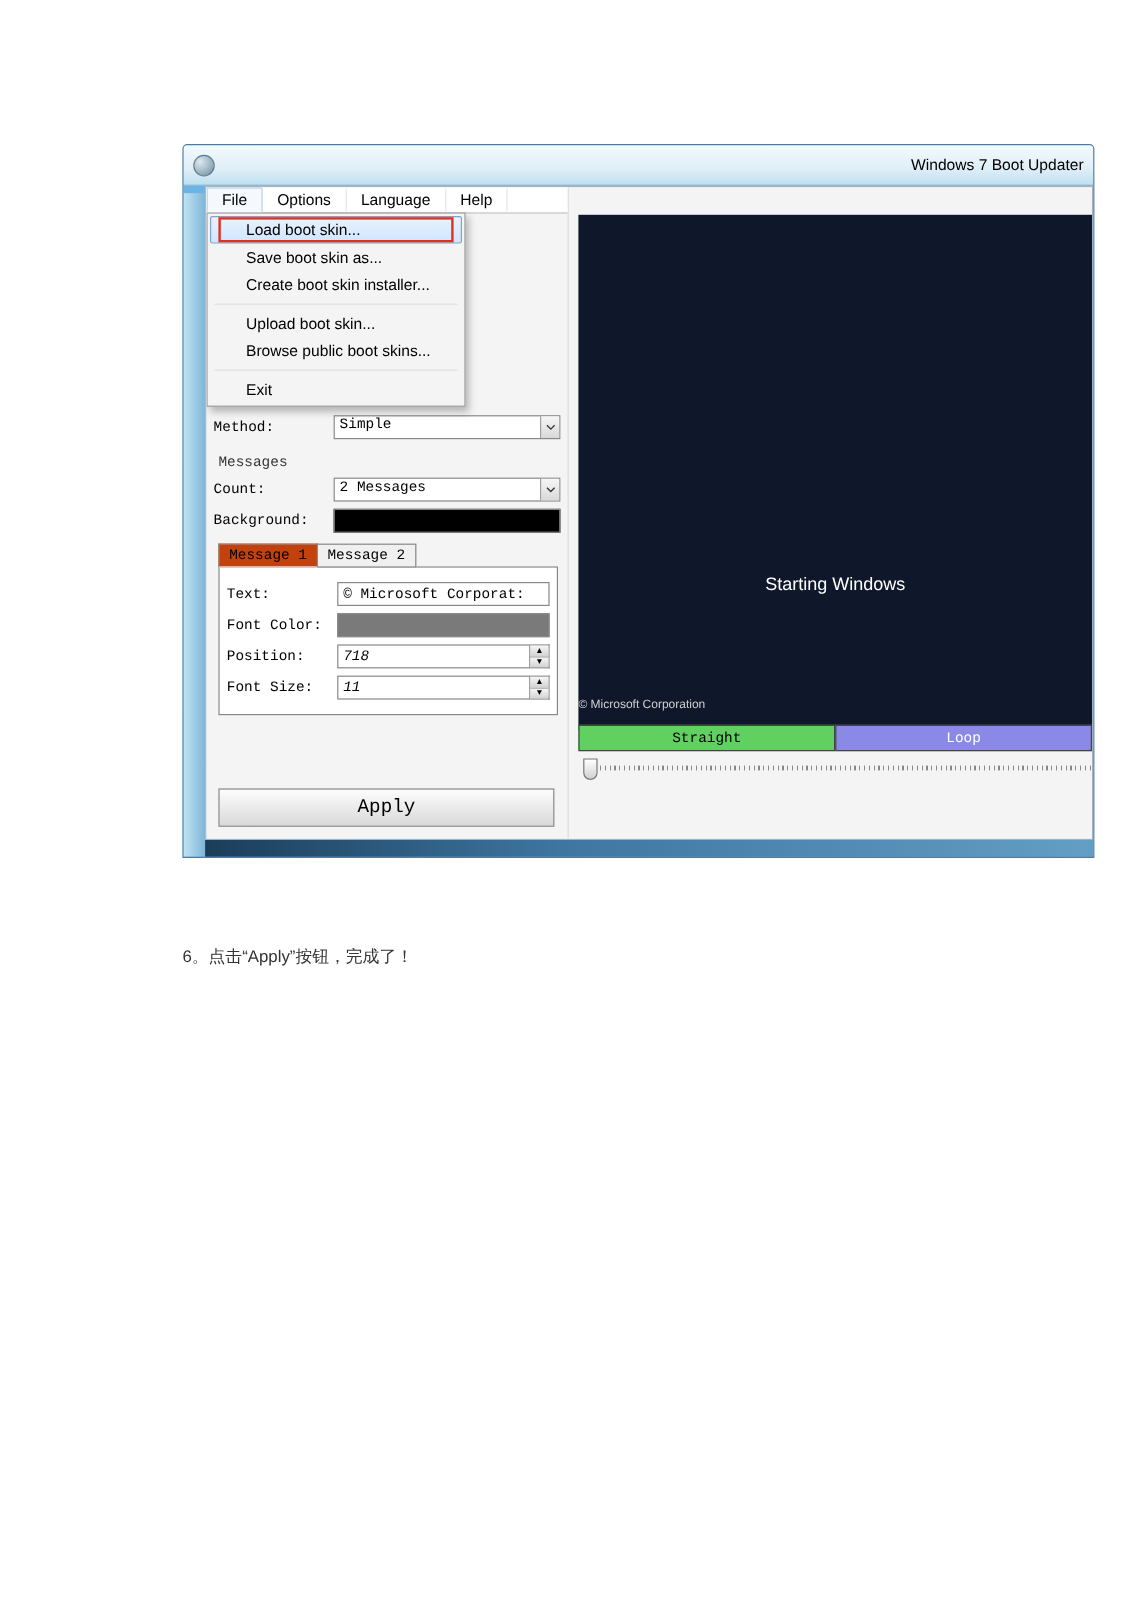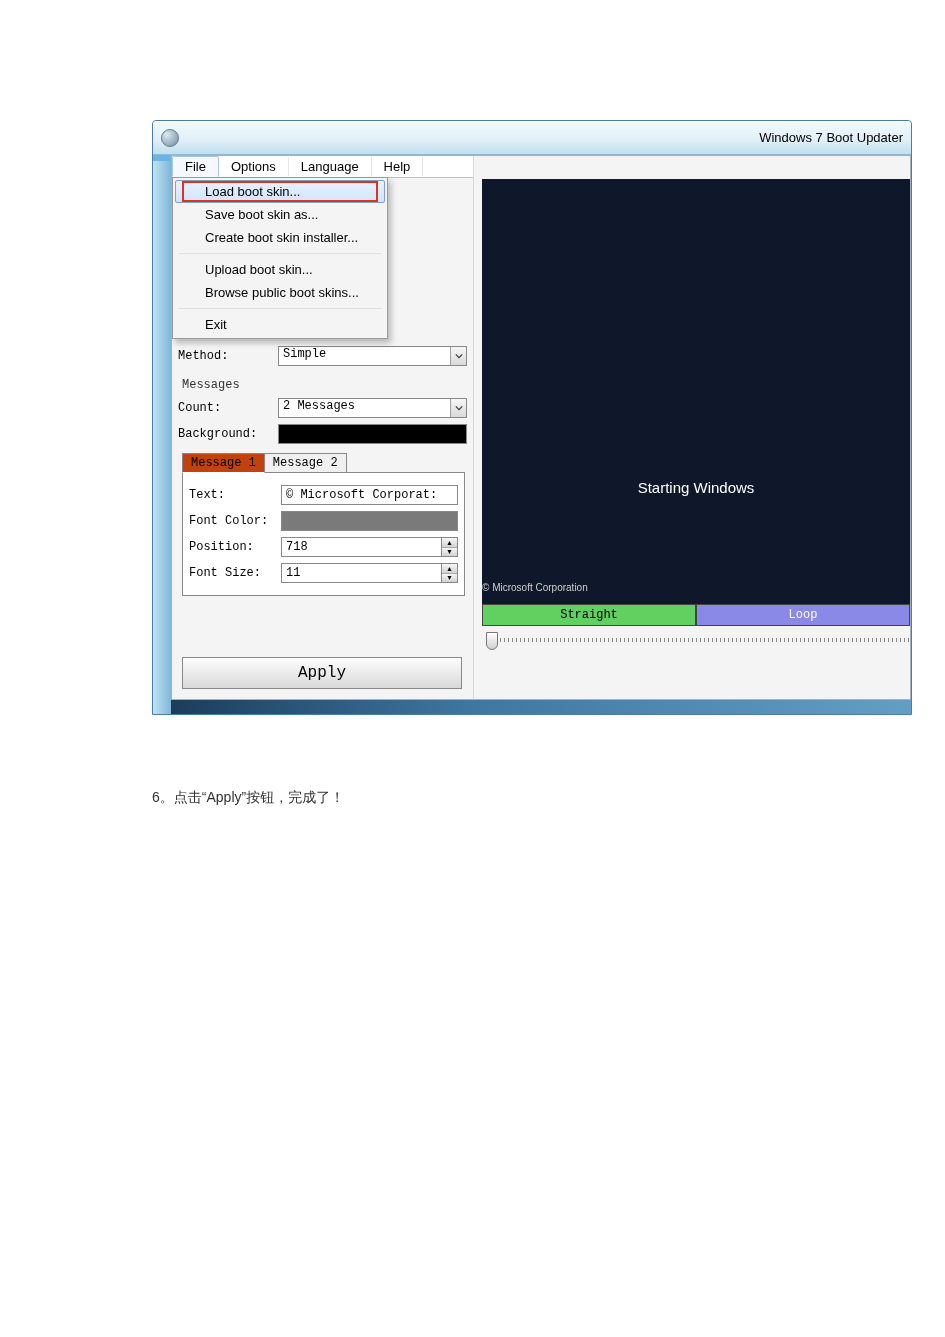--- a/index.html
+++ b/index.html
@@ -173,21 +173,21 @@
     border-left: 1px solid #a0a0a0;
     background: linear-gradient(#f6f6f6,#d9d9d9);
     display:flex; align-items:center; justify-content:center;
   }
   .caret svg { width:8px; height:8px; }
   .color-swatch.black { background:#000; }
   .color-swatch.gray  { background:#7a7a7a; }
   .spinner {
     display:flex;
   }
-  .spinner .text-input { flex:1; }
+  .spinner .text-input { flex:1;font-style:italic; }
   .spinner .spin-btns {
     width:16px; border:1px solid #888; border-left:none;
     display:flex; flex-direction:column;
   }
   .spinner .sp {
     flex:1; background:linear-gradient(#f6f6f6,#d2d2d2);
     display:flex; align-items:center; justify-content:center;
     font-size:7px; line-height:1;
   }
   .spinner .sp + .sp { border-top:1px solid #aaa; }

